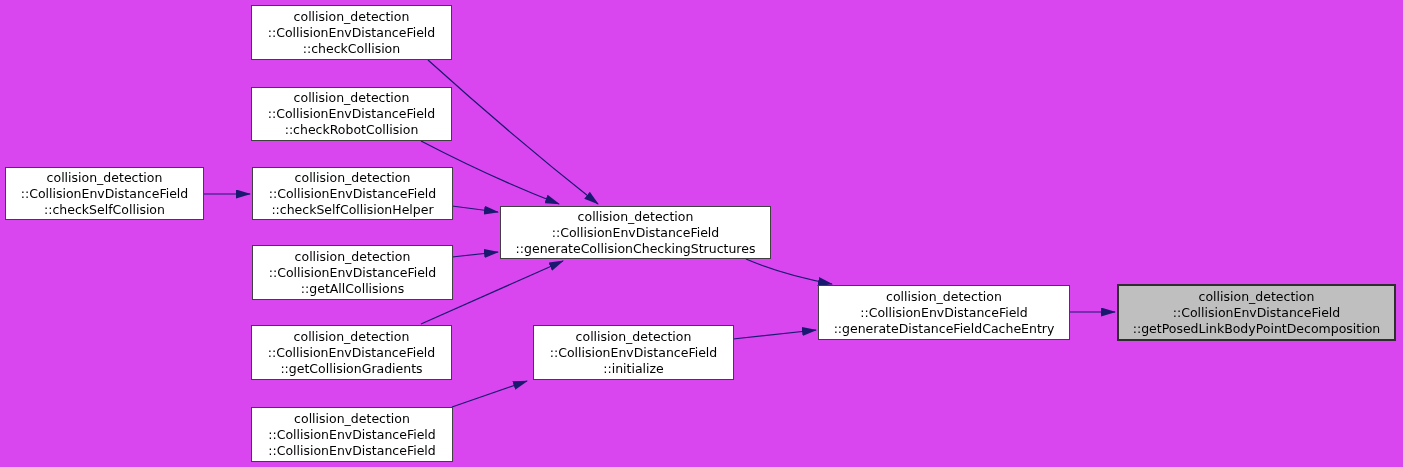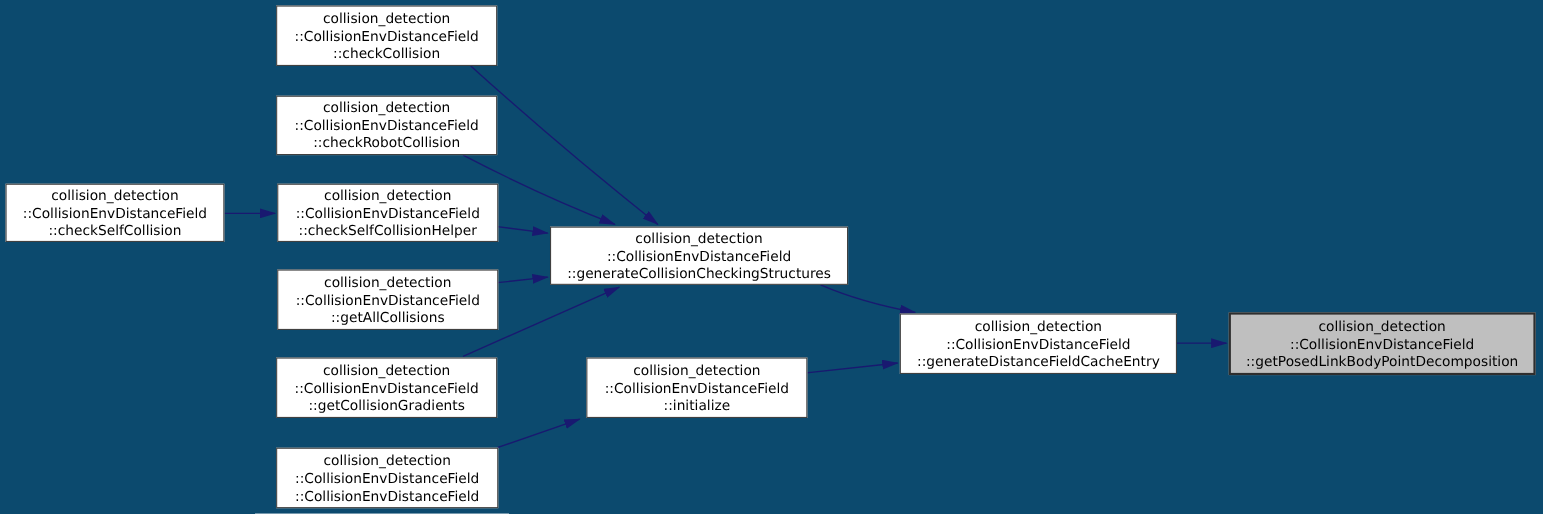--- a/index.html
+++ b/index.html
@@ -4,21 +4,21 @@
 <style>
   html, body {
     margin: 0;
     padding: 0;
     background: #ffffff;
   }
   #canvas {
     position: relative;
     width: 1403px;
     height: 467px;
-    background: #0c4a6e;
+    background: #d946ef;
     overflow: hidden;
     font-family: "DejaVu Sans", sans-serif;
   }
   #edge-layer {
     position: absolute;
     left: 0;
     top: 0;
     width: 1403px;
     height: 467px;
   }

